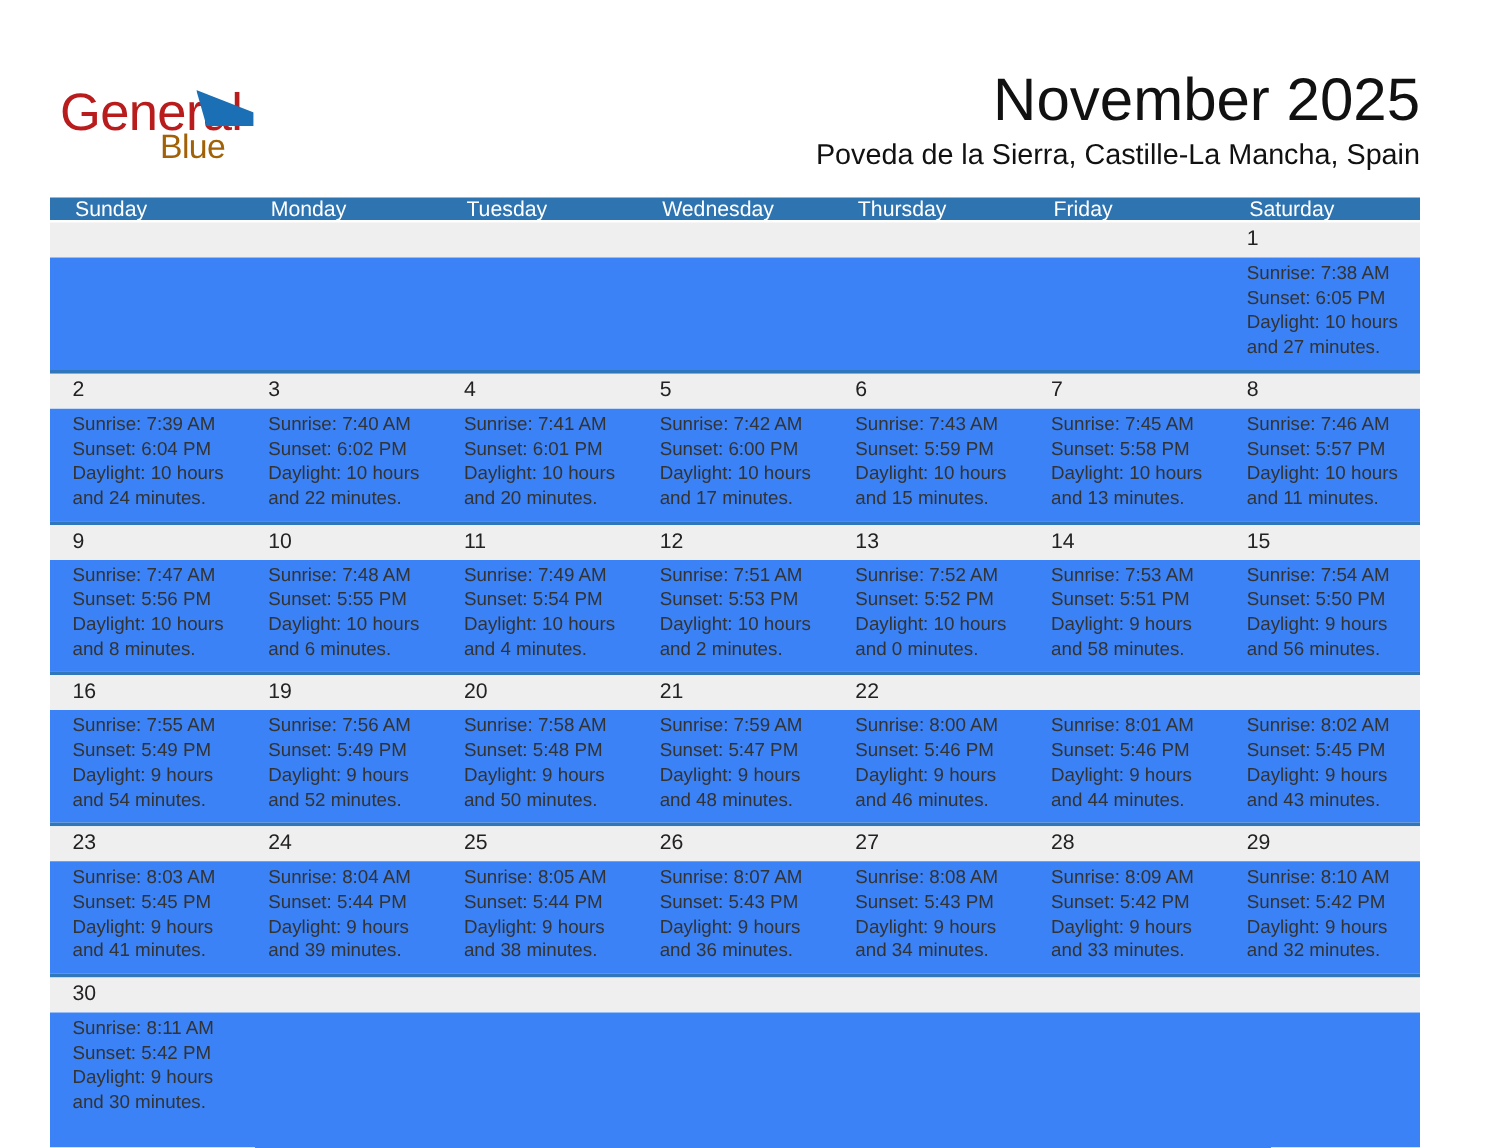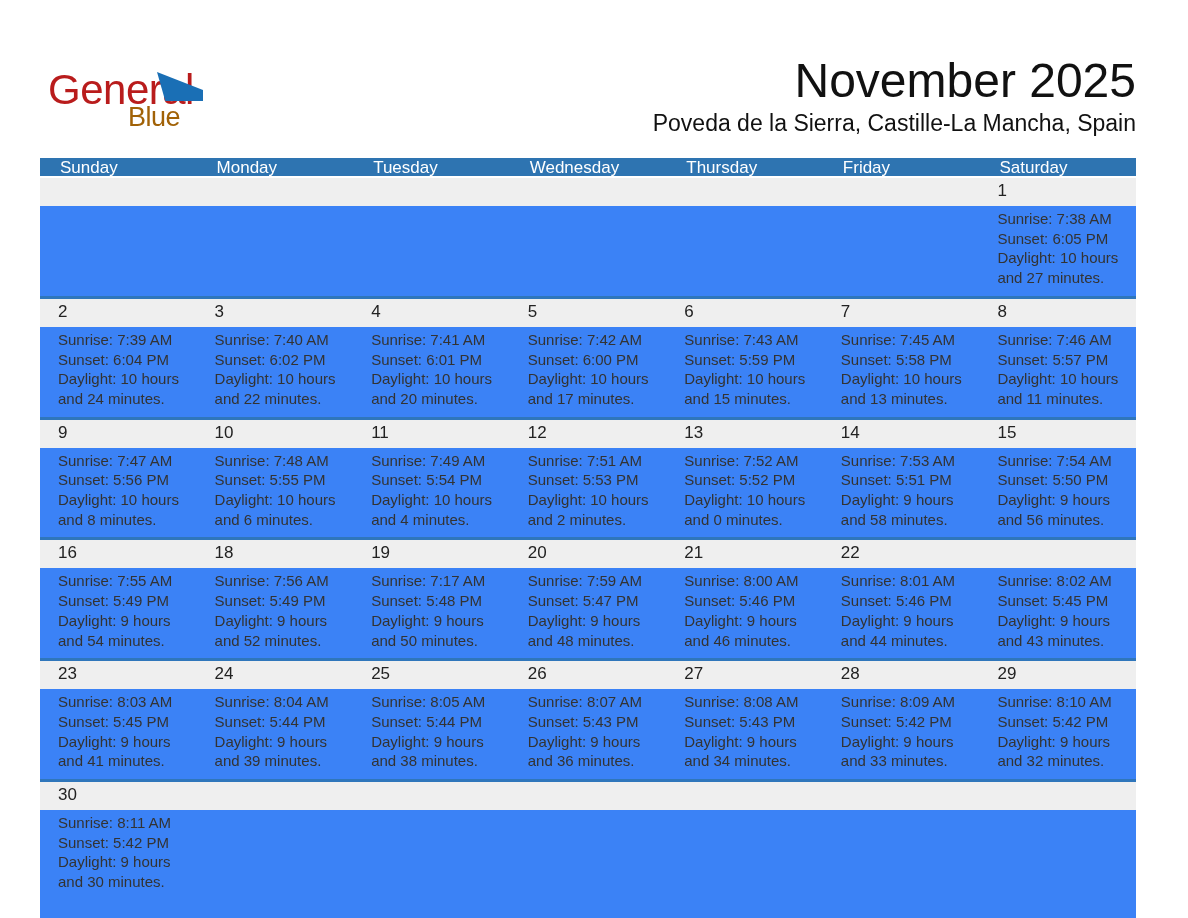--- a/index.html
+++ b/index.html
@@ -210,41 +210,40 @@
               <div>Sunrise: 7:54 AM</div>
               <div>Sunset: 5:50 PM</div>
               <div>Daylight: 9 hours</div>
               <div>and 56 minutes.</div>
             </div>
           </div>
         </div>
         <div class="week">
           <div class="numbers-row">
             <div>16</div>
-            <div>18</div>
             <div>19</div>
             <div>20</div>
             <div>21</div>
             <div>22</div>
           </div>
           <div class="details-row">
             <div>
               <div>Sunrise: 7:55 AM</div>
               <div>Sunset: 5:49 PM</div>
               <div>Daylight: 9 hours</div>
               <div>and 54 minutes.</div>
             </div>
             <div>
               <div>Sunrise: 7:56 AM</div>
               <div>Sunset: 5:49 PM</div>
               <div>Daylight: 9 hours</div>
               <div>and 52 minutes.</div>
             </div>
             <div>
-              <div>Sunrise: 7:17 AM</div>
+              <div>Sunrise: 7:58 AM</div>
               <div>Sunset: 5:48 PM</div>
               <div>Daylight: 9 hours</div>
               <div>and 50 minutes.</div>
             </div>
             <div>
               <div>Sunrise: 7:59 AM</div>
               <div>Sunset: 5:47 PM</div>
               <div>Daylight: 9 hours</div>
               <div>and 48 minutes.</div>
             </div>

